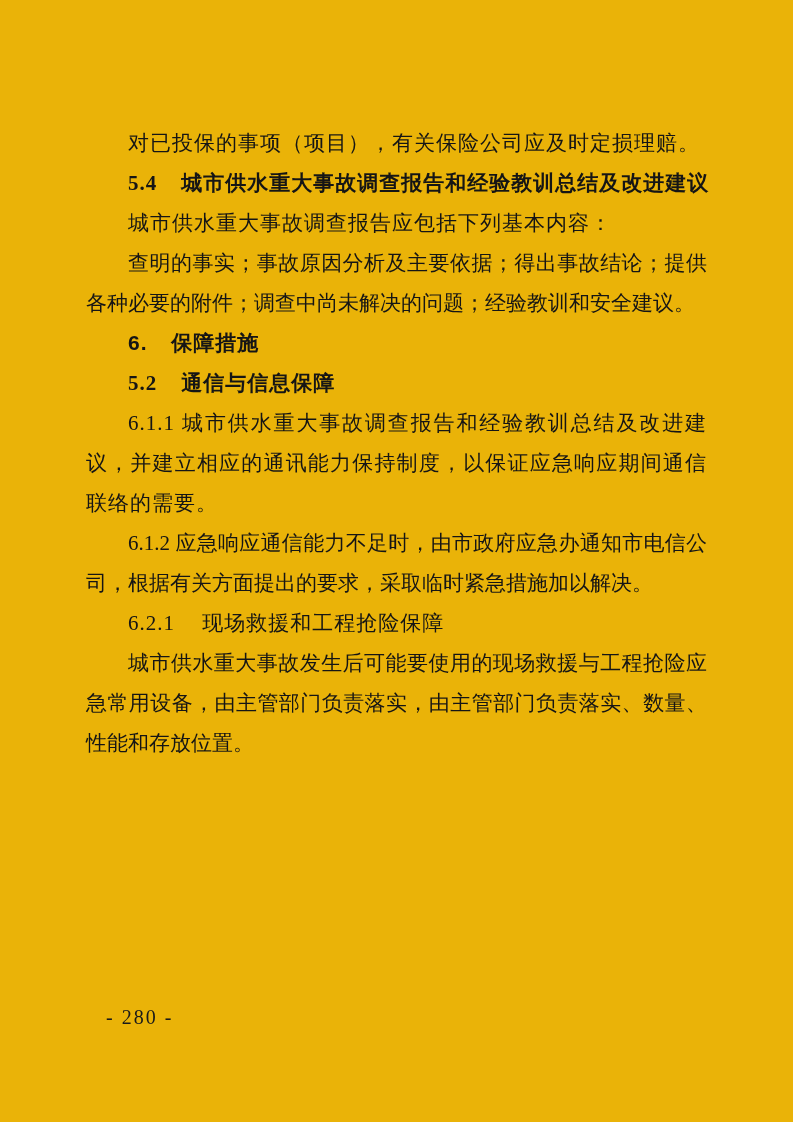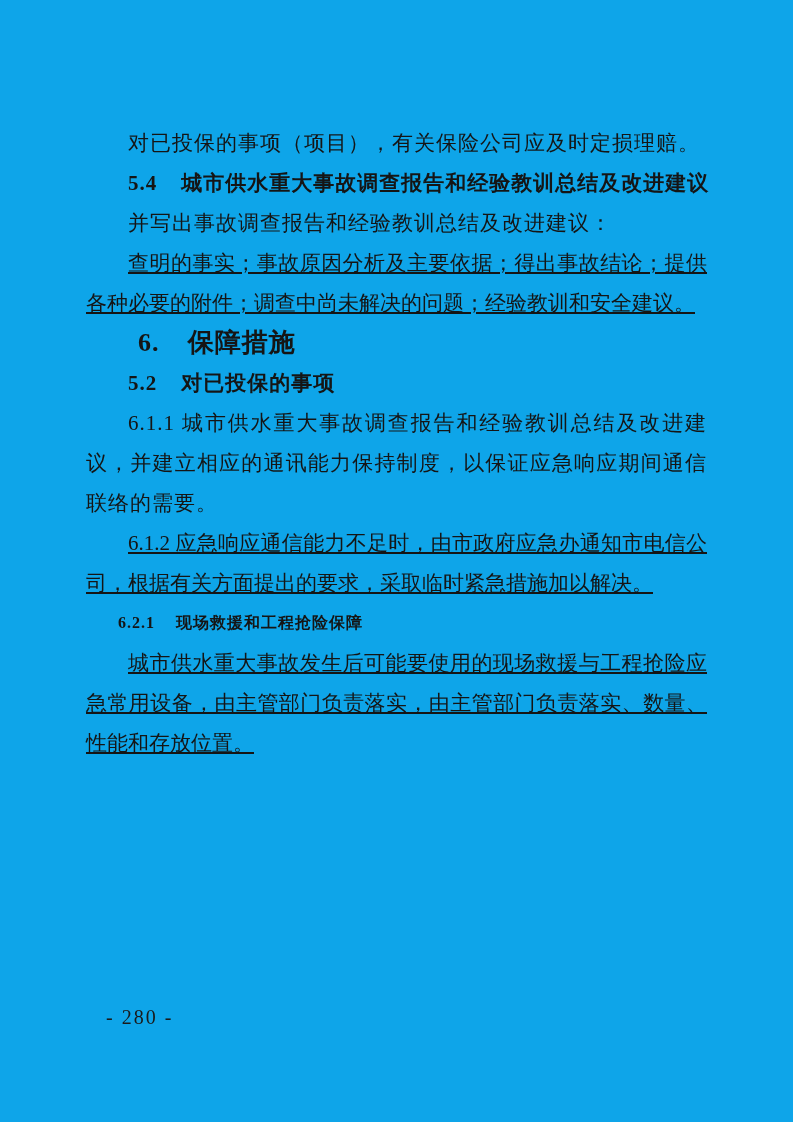--- a/index.html
+++ b/index.html
@@ -8,63 +8,62 @@
     width: 793px;
     height: 1122px;
     position: relative;
     overflow: hidden;
     font-family: "Liberation Serif", "DejaVu Serif", serif;
     color: #151515;
   }
   .page {
     position: absolute;
     inset: 0;
-    background: #0ea5e9;
+    background: #eab308;
   }
   .text-block {
     position: absolute;
     left: 86px;
     top: 123px;
     width: 621px;
   }
   .para {
     font-size: 21px;
     line-height: 40px;
     letter-spacing: 1px;
     text-align: justify;
     text-justify: inter-character;
     text-indent: 2em;
   }
   .para.tight {
     letter-spacing: 0;
-    text-decoration: underline;
   }
   .h-sub {
     font-size: 21px;
     line-height: 40px;
     font-weight: 700;
     text-indent: 2em;
     letter-spacing: 1px;
     white-space: nowrap;
   }
   .h-sub .h-title { margin-left: 0.85em; }
   .h-chapter {
-    font-family: Liberation Serif, serif;
-    font-size: 26px;
+    font-family: Liberation Sans, sans-serif;
+    font-size: 21px;
     line-height: 40px;
     font-weight: 700;
     text-indent: 2em;
     letter-spacing: 1px;
     white-space: nowrap;
   }
   .h-chapter .h-title { margin-left: 0.8em; }
   .h-minor {
-    font-size: 16px;
+    font-size: 21px;
     line-height: 40px;
-    font-weight: 700;
+    font-weight: 400;
     text-indent: 2em;
     letter-spacing: 1px;
     white-space: nowrap;
   }
   .h-minor .h-title { margin-left: 1em; }
   .page-footer {
     position: absolute;
     left: 106px;
     top: 1003px;
     font-size: 20px;
@@ -82,32 +81,32 @@
   <main class="text-block">
 
     <p class="para">对已投保的事项（项目），有关保险公司应及时定损理赔。</p>
 
     <h2 class="h-sub">
       <span class="h-num">5.4</span>
       <span class="h-title">城市供水重大事故调查报告和经验教训总结及改进建议</span>
     </h2>
 
 
-    <p class="para">并写出事故调查报告和经验教训总结及改进建议：</p>
+    <p class="para">城市供水重大事故调查报告应包括下列基本内容：</p>
 
     <p class="para tight">查明的事实；事故原因分析及主要依据；得出事故结论；提供各种必要的附件；调查中尚未解决的问题；经验教训和安全建议。</p>
 
     <h1 class="h-chapter">
       <span class="h-num">6.</span>
       <span class="h-title">保障措施</span>
     </h1>
 
     <h2 class="h-sub">
       <span class="h-num">5.2</span>
-      <span class="h-title">对已投保的事项</span>
+      <span class="h-title">通信与信息保障</span>
     </h2>
 
     <p class="para">6.1.1 城市供水重大事故调查报告和经验教训总结及改进建议，并建立相应的通讯能力保持制度，以保证应急响应期间通信联络的需要。</p>
 
     <p class="para tight">6.1.2 应急响应通信能力不足时，由市政府应急办通知市电信公司，根据有关方面提出的要求，采取临时紧急措施加以解决。</p>
 
 
     <h3 class="h-minor">
       <span class="h-num">6.2.1</span>
       <span class="h-title">现场救援和工程抢险保障</span>

